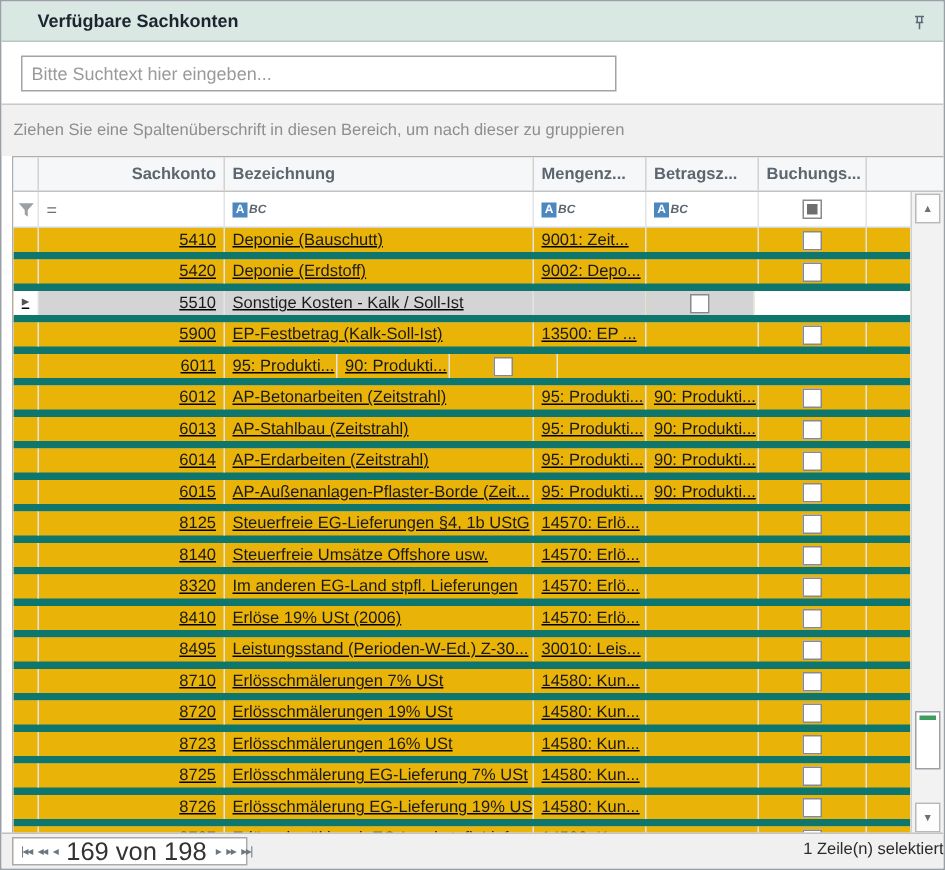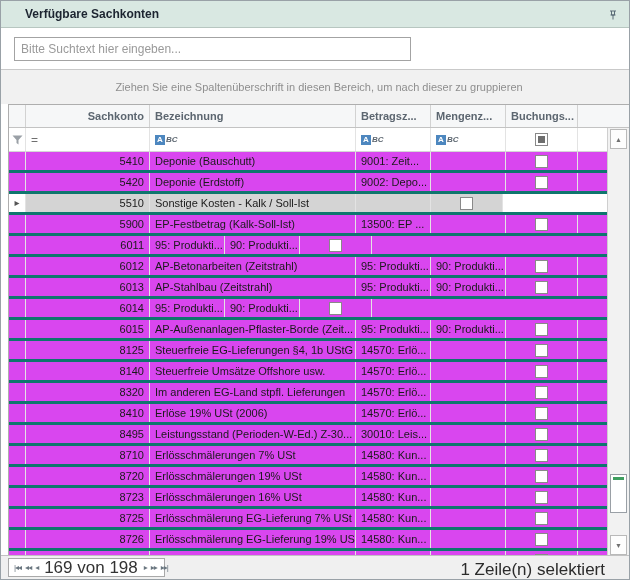--- a/index.html
+++ b/index.html
@@ -24,39 +24,39 @@
   .search-input{
     position:absolute;left:13px;top:9px;width:397px;height:24px;
     border:1px solid #a3a3a3;font-family:"Liberation Sans",sans-serif;
     font-size:12px;color:#444;padding:0 6px;outline:none;
   }
   .search-input::placeholder{color:#9a9a9a;}
   
   .group-panel{
     position:absolute;top:68px;left:0;right:0;height:35px;
     background:#f1f1f1;border-top:1px solid #c9c9c9;
-    display:flex;align-items:center;justify-content:center;
+    display:flex;align-items:center;
   }
   .group-panel .hint{font-size:11px;color:#8e8e8e;padding-left:8px;}
   
   .grid{
     position:absolute;top:103px;left:7px;width:622px;height:453px;
     border:1px solid #aeaeae;background:#fff;
   }
   .grid-header{display:flex;height:23px;background:#f6f7f8;border-bottom:1px solid #c3c3c3;}
   .hcell{
     font-size:11px;font-weight:bold;color:#5c6670;
     display:flex;align-items:center;padding:0 5px;
     border-right:1px solid #d2d2d2;overflow:hidden;white-space:nowrap;cursor:pointer;
   }
   .grid-content{position:relative;height:429px;}
   .filter-row{display:flex;height:24px;border-bottom:1px solid #d6d6d6;margin-right:22px;background:#fff;}
   .fcell{display:flex;align-items:center;padding:0 5px;border-right:1px solid #e3e3e3;overflow:hidden;cursor:pointer;}
   .grid-body{height:405px;overflow:hidden;margin-right:22px;}
-  .row{display:flex;height:21px;border-bottom:3px solid #0f766e;background:#d946ef;cursor:pointer;}
+  .row{display:flex;height:21px;border-bottom:5px solid #0f766e;background:#eab308;cursor:pointer;text-decoration:underline;}
   .row.selected .cell{background:var(--selected-row-bg,#d4d4d4);}
   .row.selected .c-ind{background:#fff;}
   .row.selected .c-fill{background:#fff;}
   .cell{
     font-size:11px;color:#1a1a1a;display:flex;align-items:center;
     padding:0 5px;border-right:1px solid #e3e3e3;
     overflow:hidden;white-space:nowrap;
   }
   .c-ind{width:17px;justify-content:center;padding:0;}
   .c-konto{width:124px;justify-content:flex-end;}
@@ -107,21 +107,21 @@
     position:absolute;left:7px;top:2px;height:19px;width:157px;
     background:#fff;border:1px solid #a9a9a9;
     display:flex;align-items:center;justify-content:space-between;padding:0 3px;
   }
   .pager-btn{
     font-size:8px;color:#6b7780;letter-spacing:-1px;cursor:pointer;
     padding:1px 2px;white-space:nowrap;
   }
   .pager-label{font-size:17px;color:#333;white-space:nowrap;padding:0 4px;}
   .status-text{
-    position:absolute;right:24px;top:4px;font-size:17px;color:#2b2b2b;
+    position:absolute;right:0;top:4px;font-size:11px;color:#2b2b2b;
   }
   .funnel-icon{display:inline-block;}
 </style>
 </head>
 <body>
 
 <div class="panel">
 
   <div class="titlebar">
     <span class="title">Verfügbare Sachkonten</span>
@@ -139,22 +139,22 @@
   <div class="group-panel">
     <span class="hint">Ziehen Sie eine Spaltenüberschrift in diesen Bereich, um nach dieser zu gruppieren</span>
   </div>
 
   <div class="grid">
 
     <div class="grid-header">
       <div class="hcell c-ind"></div>
       <div class="hcell c-konto" style="justify-content:flex-end;">Sachkonto</div>
       <div class="hcell c-bez">Bezeichnung</div>
+      <div class="hcell c-menge">Mengenz...</div>
       <div class="hcell c-betrag">Betragsz...</div>
-      <div class="hcell c-menge">Mengenz...</div>
       <div class="hcell c-buch" style="justify-content:flex-start;">Buchungs...</div>
       <div class="hcell c-fill" style="border-right:none;"></div>
     </div>
 
     <div class="grid-content">
 
       <div class="filter-row">
         <div class="fcell c-ind" style="justify-content:center;padding:0;">
           <svg class="funnel-icon" width="11" height="10" viewBox="0 0 11 10">
             <path d="M0.5 0.5 H10.5 L6.5 5 V9.5 L4.5 8 V5 Z" fill="#9aa0a6"></path>
@@ -275,20 +275,21 @@
     <div class="cell c-buch">
               <span class="checkbox"></span>
             </div>
     <div class="cell c-fill"></div>
   </div>
           <div class="row">
     <div class="cell c-ind">
               <span class="arrow">▸</span>
             </div>
     <div class="cell c-konto">6014</div>
+    <div class="cell c-bez">AP-Erdarbeiten  (Zeitstrahl)</div>
     <div class="cell c-betrag">95: Produkti...</div>
     <div class="cell c-menge">90: Produkti...</div>
     <div class="cell c-buch">
               <span class="checkbox"></span>
             </div>
     <div class="cell c-fill"></div>
   </div>
           <div class="row">
     <div class="cell c-ind">
               <span class="arrow">▸</span>

